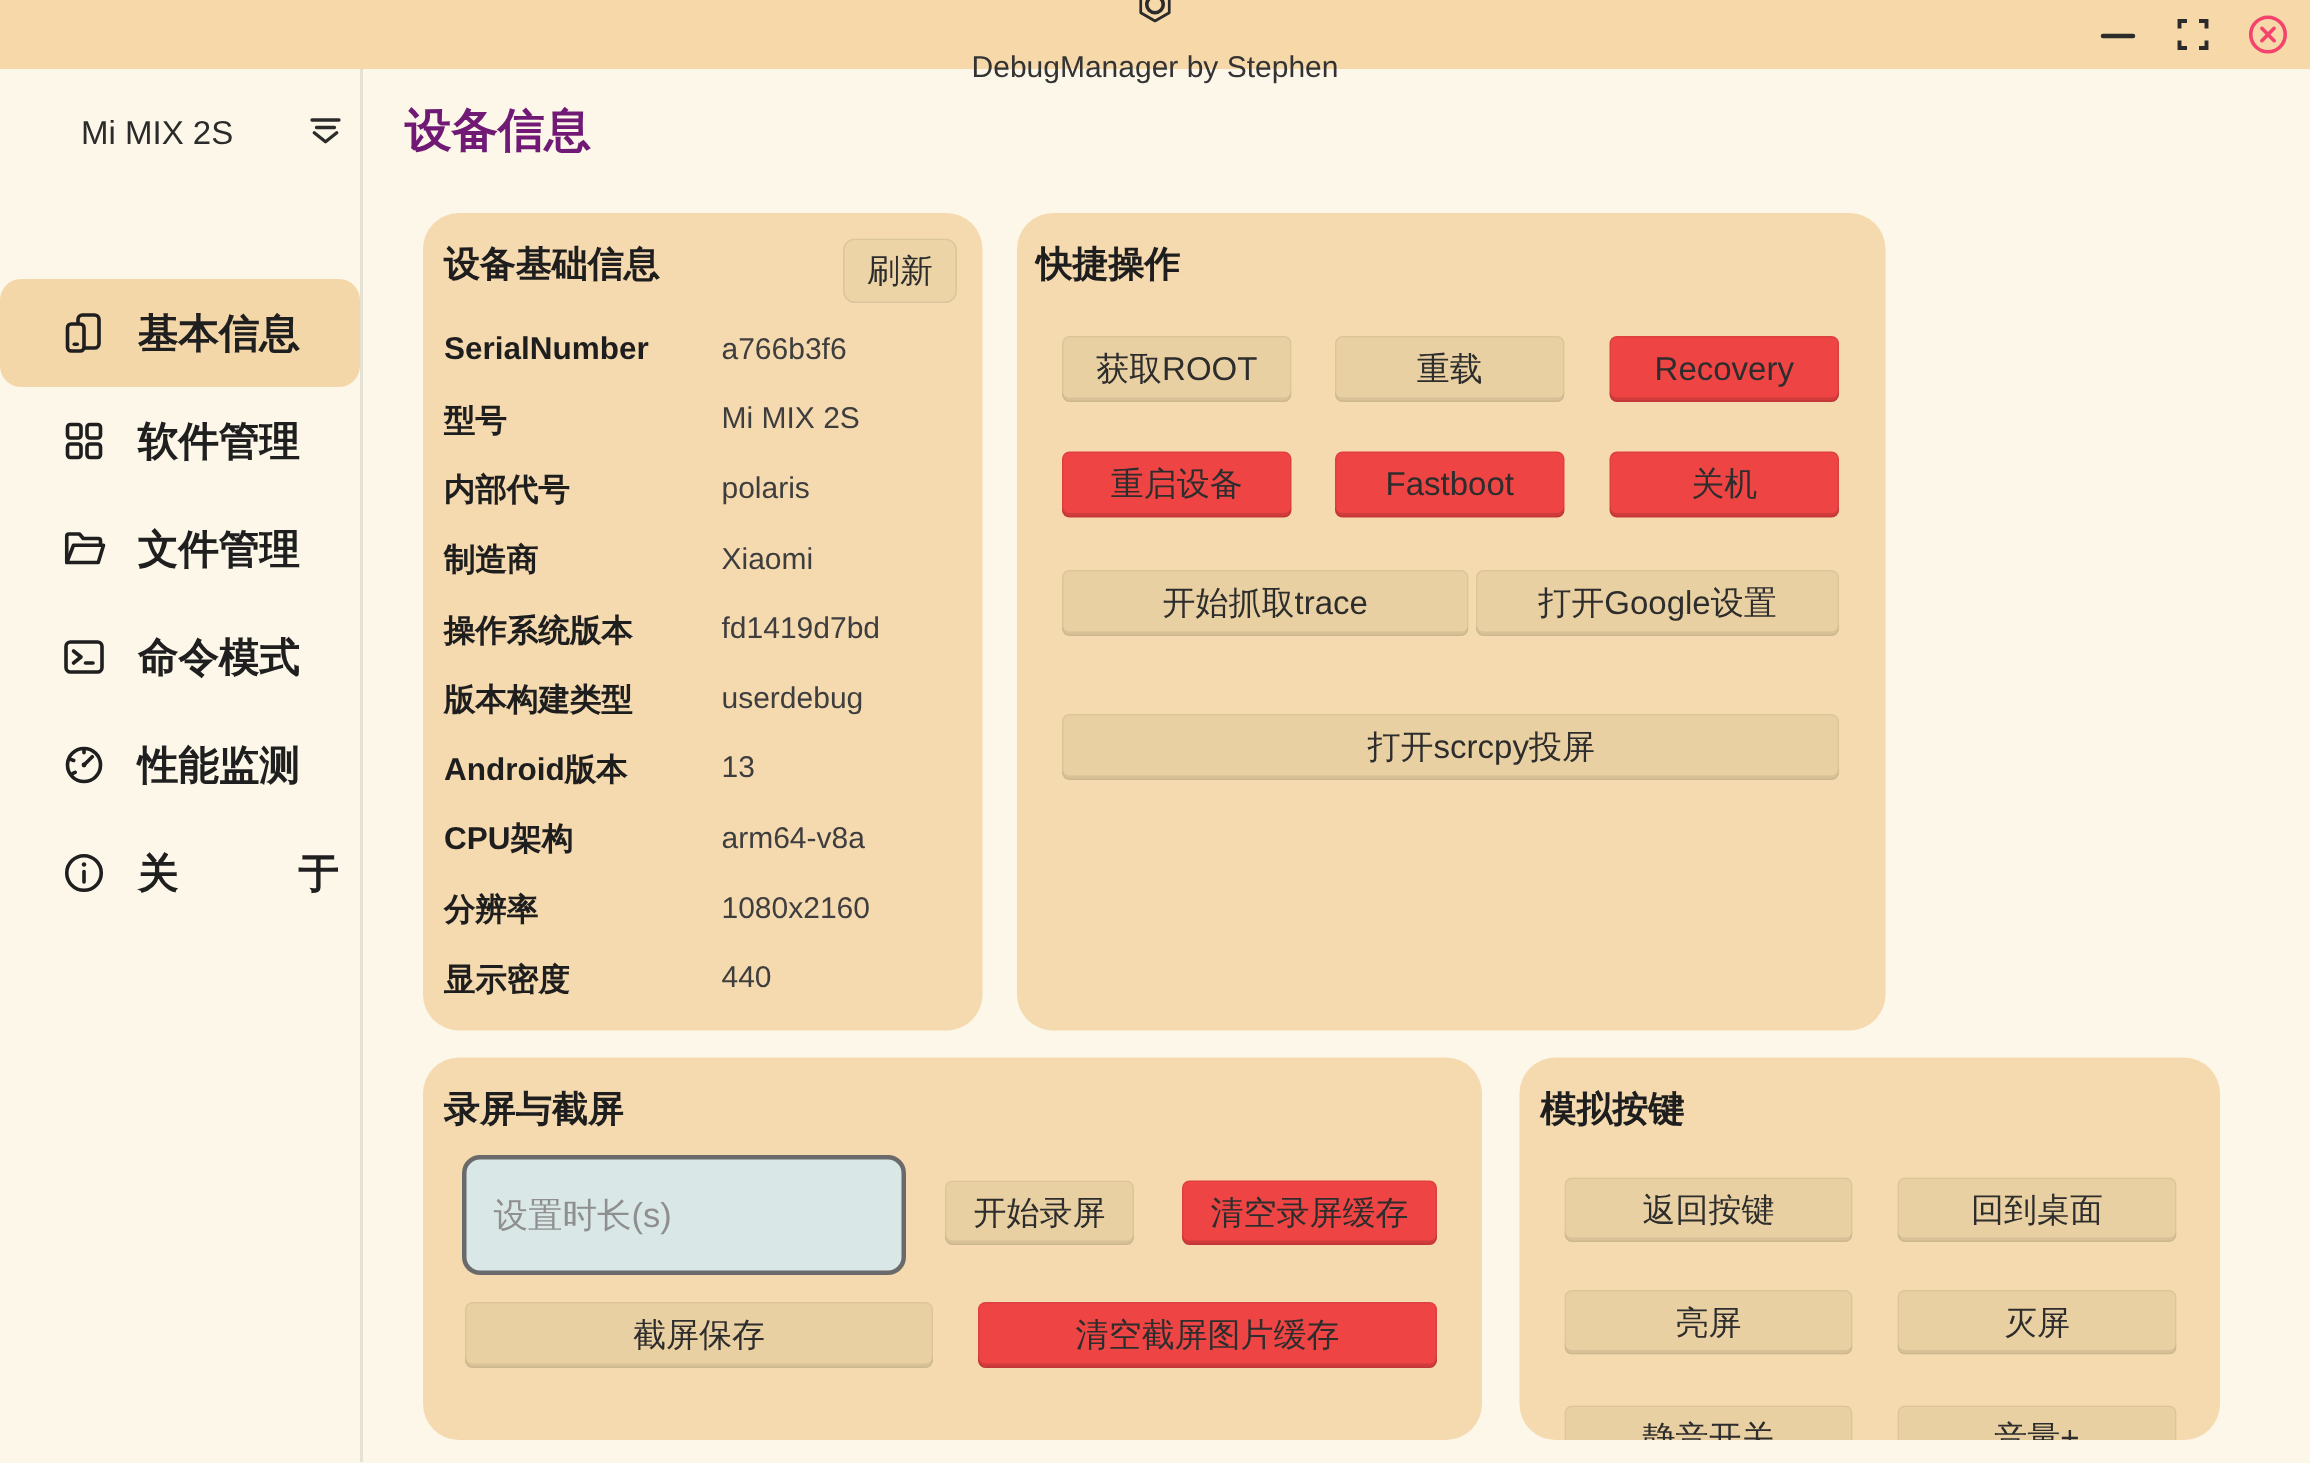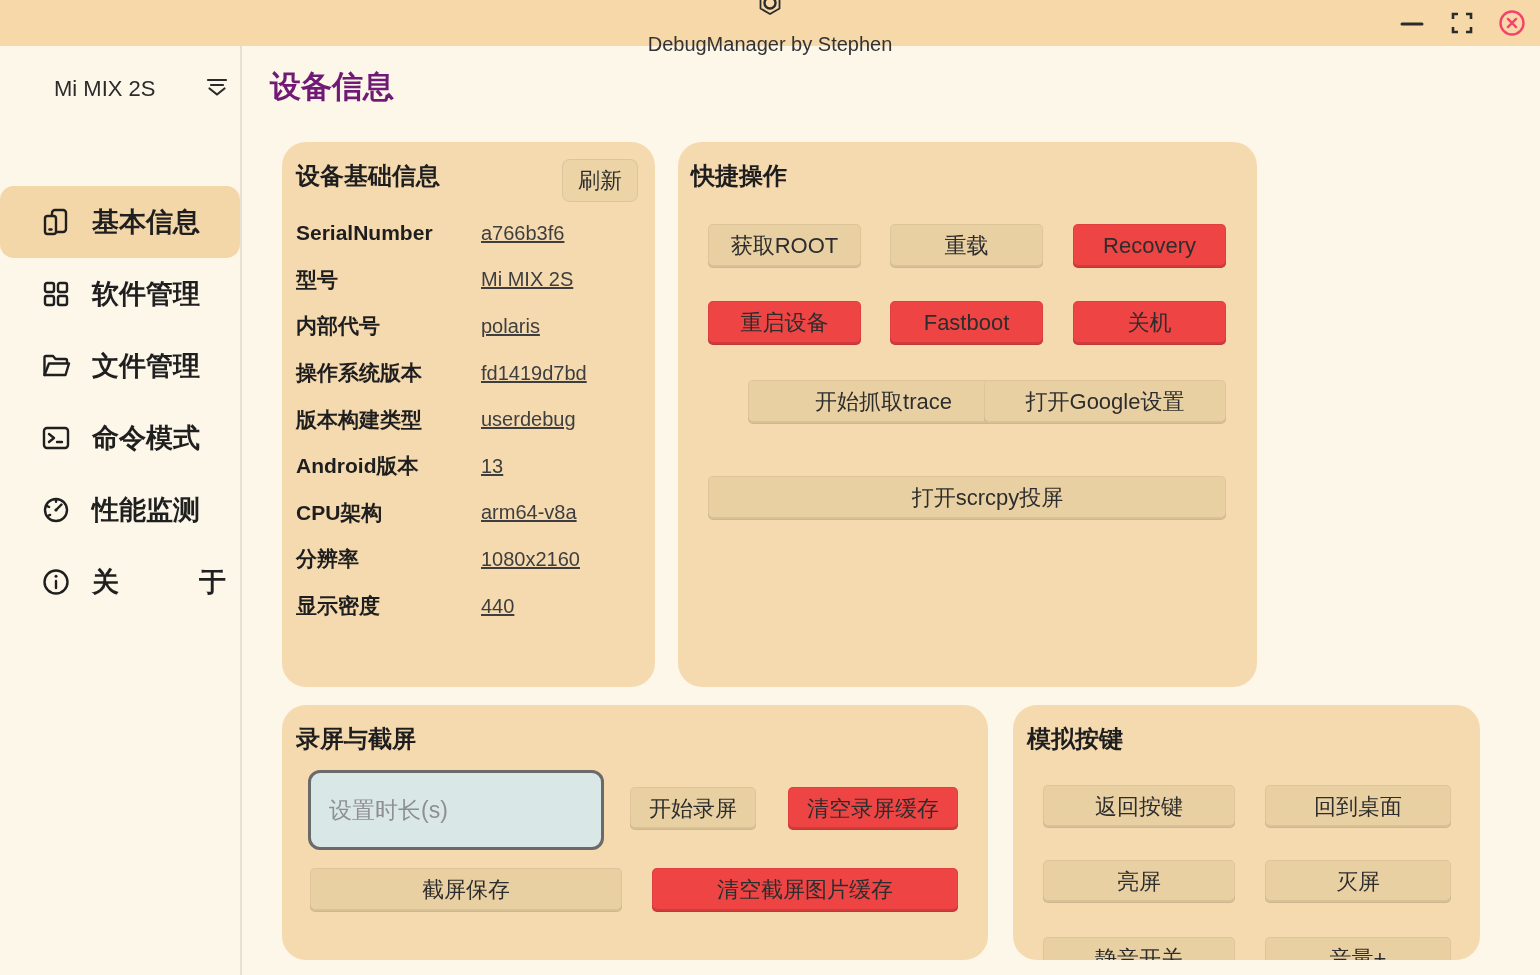--- a/index.html
+++ b/index.html
@@ -53,21 +53,21 @@
   #card-device { left:282px; top:142px; width:373px; height:545px; }
   #card-quick  { left:678px; top:142px; width:579px; height:545px; }
   #card-record { left:282px; top:705px; width:706px; height:255px; }
   #card-keys   { left:1013px; top:705px; width:467px; height:255px; overflow:hidden; }
   .card-title { position:absolute; left:14px; top:18px; font-size:24px; font-weight:700; color:#1e1e1e; }
 
   
   .fields { position:absolute; top:68px; left:14px; right:8px; }
   .field-row { height:46.6px; display:flex; align-items:center; }
   .field-label { width:185px; font-size:21px; font-weight:700; color:#1e1e1e; }
-  .field-value { font-size:20px; color:#3e3e3e;text-decoration:underline; }
+  .field-value { font-size:20px; color:#3e3e3e; }
 
   
   .btn {
     position:absolute; display:flex; align-items:center; justify-content:center;
     font-size:22px; color:#2d2d2d; border-radius:5px; white-space:nowrap;
   }
   .btn-tan  { background:#e9d0a2; box-shadow: inset 0 0 0 1px rgba(0,0,0,0.05), inset 0 -3px 0 rgba(0,0,0,0.07); }
   .btn-pink { background:#ef4444; box-shadow: inset 0 0 0 1px rgba(0,0,0,0.07), inset 0 -3px 0 rgba(0,0,0,0.13); }
   .btn-refresh {
     left:280px; top:17px; width:76px; height:43px;
@@ -76,21 +76,21 @@
     font-size:22px;
   }
 
   
   #qa-0 { left:30px;  top:82px;  width:153px; height:44px; }
   #qa-1 { left:212px; top:82px;  width:153px; height:44px; }
   #qa-2 { left:395px; top:82px;  width:153px; height:44px; }
   #qa-3 { left:30px;  top:159px; width:153px; height:44px; }
   #qa-4 { left:212px; top:159px; width:153px; height:44px; }
   #qa-5 { left:395px; top:159px; width:153px; height:44px; }
-  #qa-6 { left:30px;  top:238px; width:271px; height:44px;margin-left:40px; }
+  #qa-6 { left:30px;  top:238px; width:271px; height:44px; }
   #qa-7 { left:306px; top:238px; width:242px; height:44px; }
   #qa-8 { left:30px;  top:334px; width:518px; height:44px;padding-left:41px; }
 
   
   .duration-input {
     position:absolute; left:26px; top:65px; width:296px; height:80px;
     background:#d9e8e6; border:3px solid #6a6a6a; border-radius:12px;
     font-size:23px; color:#2b2b2b; padding:0 18px;
     font-family:"Liberation Sans", sans-serif; outline:none;
   }
@@ -226,20 +226,24 @@
       <span class="field-label">SerialNumber</span>
       <span class="field-value">a766b3f6</span>
     </div>
     <div class="field-row">
       <span class="field-label">型号</span>
       <span class="field-value">Mi MIX 2S</span>
     </div>
     <div class="field-row">
       <span class="field-label">内部代号</span>
       <span class="field-value">polaris</span>
+    </div>
+    <div class="field-row">
+      <span class="field-label">制造商</span>
+      <span class="field-value">Xiaomi</span>
     </div>
     <div class="field-row">
       <span class="field-label">操作系统版本</span>
       <span class="field-value">fd1419d7bd</span>
     </div>
     <div class="field-row">
       <span class="field-label">版本构建类型</span>
       <span class="field-value">userdebug</span>
     </div>
     <div class="field-row">

